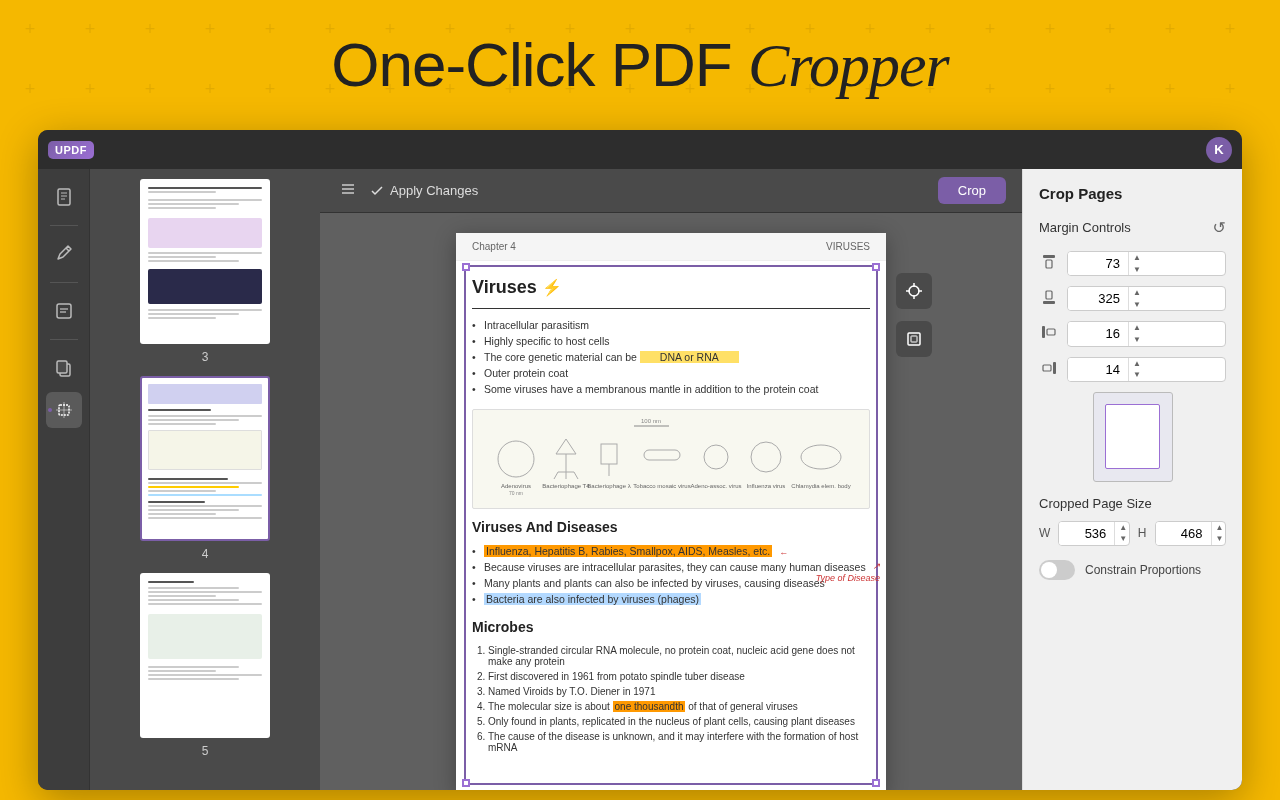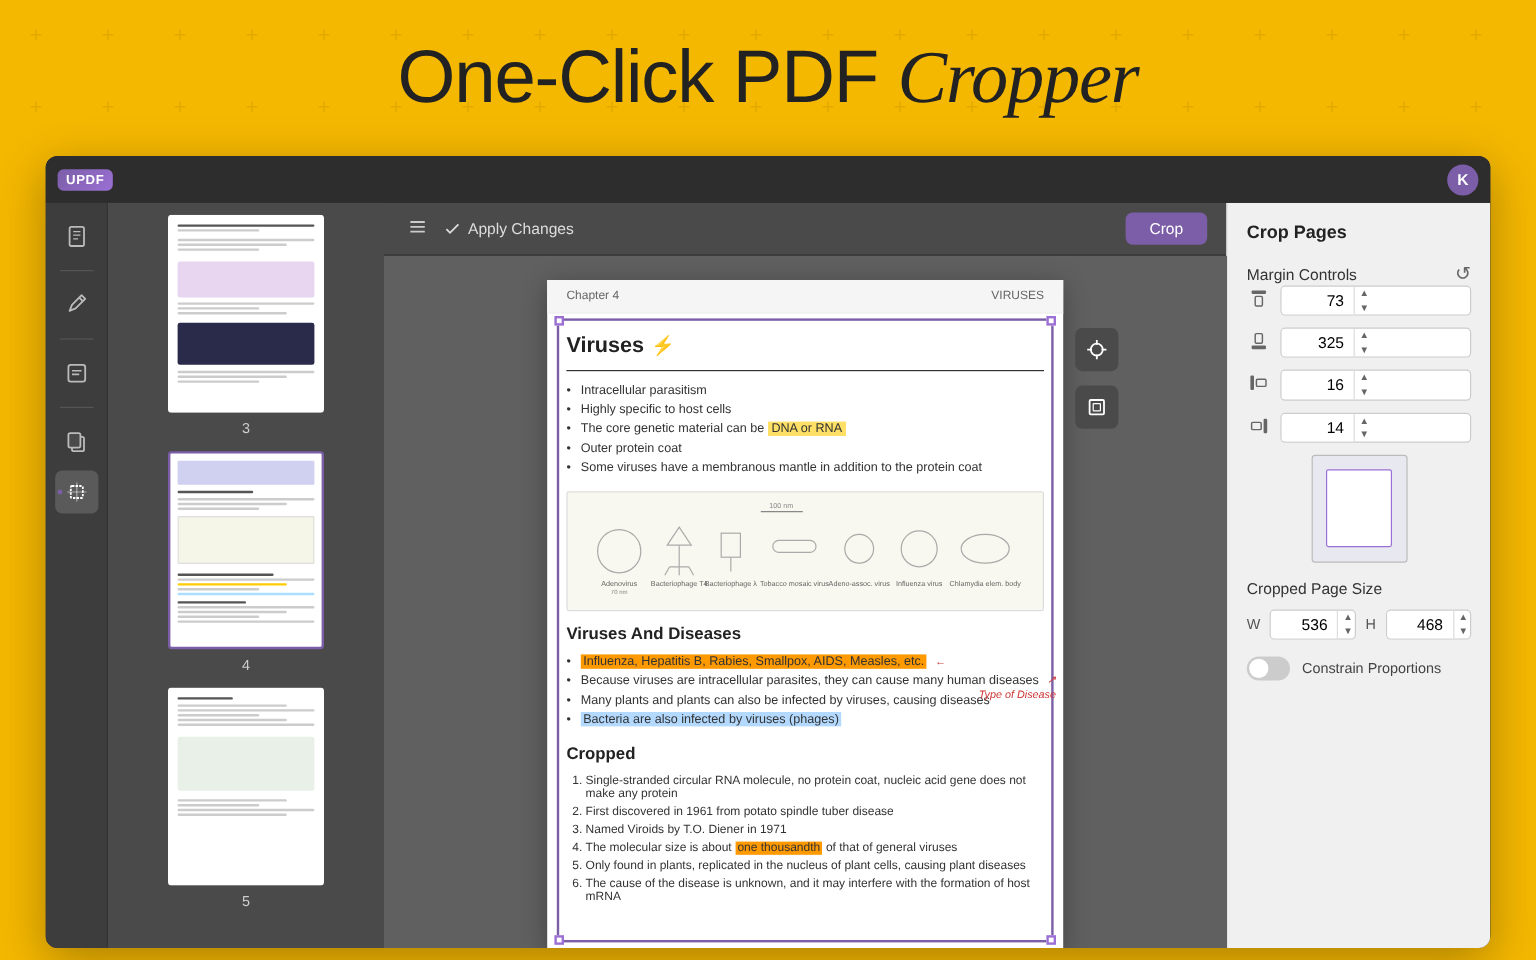--- a/index.html
+++ b/index.html
@@ -395,21 +395,21 @@
     }
 
     .bullet-list li::before {
       content: '•';
       position: absolute;
       left: 0;
     }
 
     .highlight-yellow {
       background: #ffe066;
-      padding: 0 3px;
+      padding: 0 20px;
       margin-top: 46px;
     }
 
     .highlight-orange {
       background: #ff9900;
       color: #333;
       padding: 0 2px;
     }
 
     .highlight-blue {
@@ -467,20 +467,21 @@
       font-size: 15px;
       font-weight: 600;
       color: #222;
       margin-bottom: 16px;
     }
 
     .margin-controls-header {
       display: flex;
       justify-content: space-between;
       align-items: center;
+      margin-bottom: 14px;
     }
 
     .margin-controls-label {
       font-size: 13px;
       font-weight: 500;
       color: #333;
     }
 
     .reset-btn {
       background: none;
@@ -900,21 +901,21 @@
                   </ul>
 
                   <div style="position:absolute; right:-10px; top:18px; color:#cc3333; font-size:9px; font-style:italic; white-space:nowrap;">
                     <div style="display:flex; flex-direction:column; align-items:flex-end; gap:2px;">
                       <span>↗</span>
                       <span>Type of Disease</span>
                     </div>
                   </div>
                 </div>
 
-                <div class="viroids-title" style="margin-top:12px;">Cropped</div>
+                <div class="viroids-title" style="margin-top:12px;">Microbes</div>
                 <ol class="numbered-list">
                   <li>Single-stranded circular RNA molecule, no protein coat, nucleic acid gene does not make any protein</li>
                   <li>First discovered in 1961 from potato spindle tuber disease</li>
                   <li>Named Viroids by T.O. Diener in 1971</li>
                   <li>The molecular size is about <span class="highlight-orange">one thousandth</span> of that of general viruses</li>
                   <li>Only found in plants, replicated in the nucleus of plant cells, causing plant diseases</li>
                   <li>The cause of the disease is unknown, and it may interfere with the formation of host mRNA</li>
                 </ol>
               </div>
             </div>

